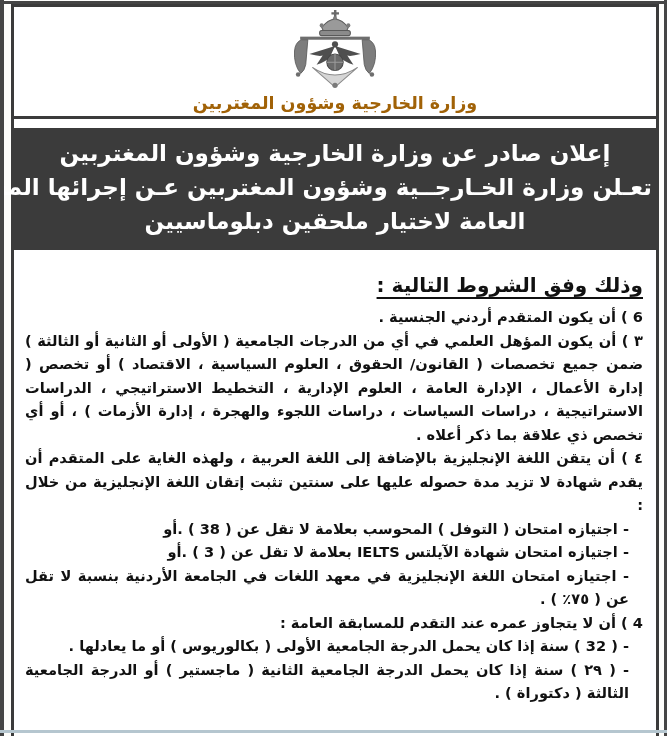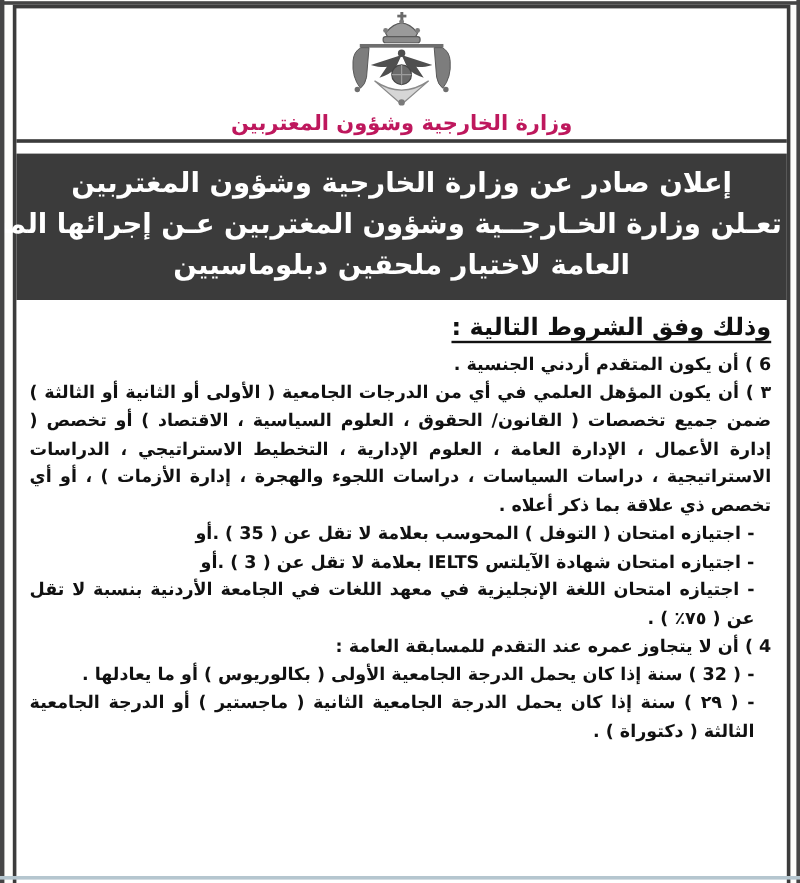--- a/index.html
+++ b/index.html
@@ -19,30 +19,30 @@
     position:absolute;top:4px;left:11px;right:8px;bottom:-4px;
     border:3px solid var(--frame-border,#3b3b3b);
     background:#fff;box-sizing:border-box;
   }
   .header-box{
     height:106px;border-bottom:3px solid var(--frame-border,#3b3b3b);
     text-align:center;padding-top:3px;overflow:hidden;
   }
   .crest{display:block;margin:0 auto;}
   .ministry-name{
-    font-size:17.5px;font-weight:bold;letter-spacing:.3px;margin-top:1px;color:#be185d;
+    font-size:17.5px;font-weight:bold;letter-spacing:.3px;margin-top:1px;color:#a16207;
   }
   .title-band{
     background:var(--band-bg,#3b3b3b);color:var(--band-text,#fff);
     margin-top:9px;padding:8px 4px 12px;text-align:center;
   }
   .title-line{font-size:23px;font-weight:bold;line-height:34px;white-space:nowrap;}
   .body{padding:10px 13px 0 11px;direction:rtl;}
   .section-heading{
-    display:inline-block;font-size:20px;font-weight:bold;margin:0 0 8px;
+    display:inline-block;font-size:20px;font-weight:bold;margin:13px 0 8px;
     text-decoration:underline;text-decoration-thickness:2px;text-underline-offset:5px;
   }
   .rows{display:block;}
   .row{display:flex;font-size:14.6px;line-height:23.5px;font-weight:bold;}
   .row-text{flex:1 1 auto;text-align:justify;}
   .t-sub{padding-right:14px;}
   .t-sub .row-text{flex:0 1 auto;}
   .or-label{flex:0 0 auto;margin-left:65px;align-self:flex-end;}
 </style>
 </head>
@@ -114,23 +114,27 @@
             <span class="row-text">6 ) أن يكون المتقدم أردني الجنسية .</span>
 
           </div>
 
 
           <div class="row t-item">
             <span class="row-text">٣ ) أن يكون المؤهل العلمي في أي من الدرجات الجامعية ( الأولى أو الثانية أو الثالثة ) ضمن جميع تخصصات ( القانون/ الحقوق ، العلوم السياسية ، الاقتصاد ) أو تخصص ( إدارة الأعمال ، الإدارة العامة ، العلوم الإدارية ، التخطيط الاستراتيجي ، الدراسات الاستراتيجية ، دراسات السياسات ، دراسات اللجوء والهجرة ، إدارة الأزمات ) ، أو أي تخصص ذي علاقة بما ذكر أعلاه .</span>
 
           </div>
 
+          <div class="row t-item">
+            <span class="row-text">٤ ) أن يتقن اللغة الإنجليزية بالإضافة إلى اللغة العربية ، ولهذه الغاية على المتقدم أن يقدم شهادة لا تزيد مدة حصوله عليها على سنتين تثبت إتقان اللغة الإنجليزية من خلال :</span>
+
+          </div>
 
           <div class="row t-sub">
-            <span class="row-text">- اجتيازه امتحان ( التوفل ) المحوسب بعلامة لا تقل عن ( 35 ) .</span>
+            <span class="row-text">- اجتيازه امتحان ( التوفل ) المحوسب بعلامة لا تقل عن ( 38 ) .</span>
             <span class="or-label">أو</span>
           </div>
 
           <div class="row t-sub">
             <span class="row-text">- اجتيازه امتحان شهادة الآيلتس IELTS بعلامة لا تقل عن ( 3 ) .</span>
             <span class="or-label">أو</span>
           </div>
 
           <div class="row t-sub">
             <span class="row-text">- اجتيازه امتحان اللغة الإنجليزية في معهد اللغات في الجامعة الأردنية بنسبة لا تقل عن ( ٧٥٪ ) .</span>

